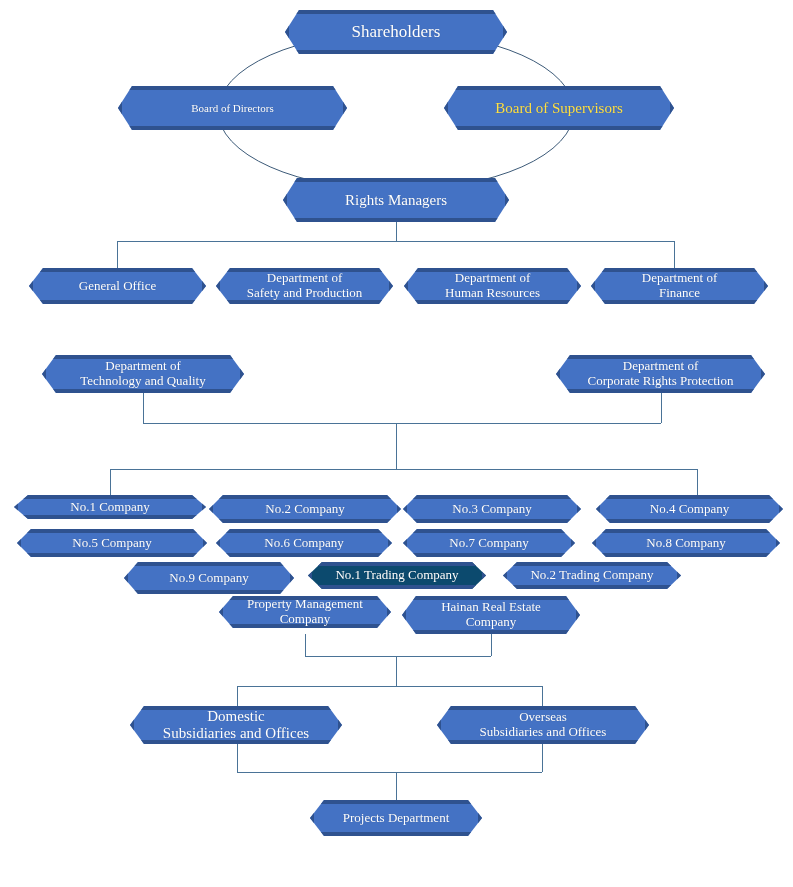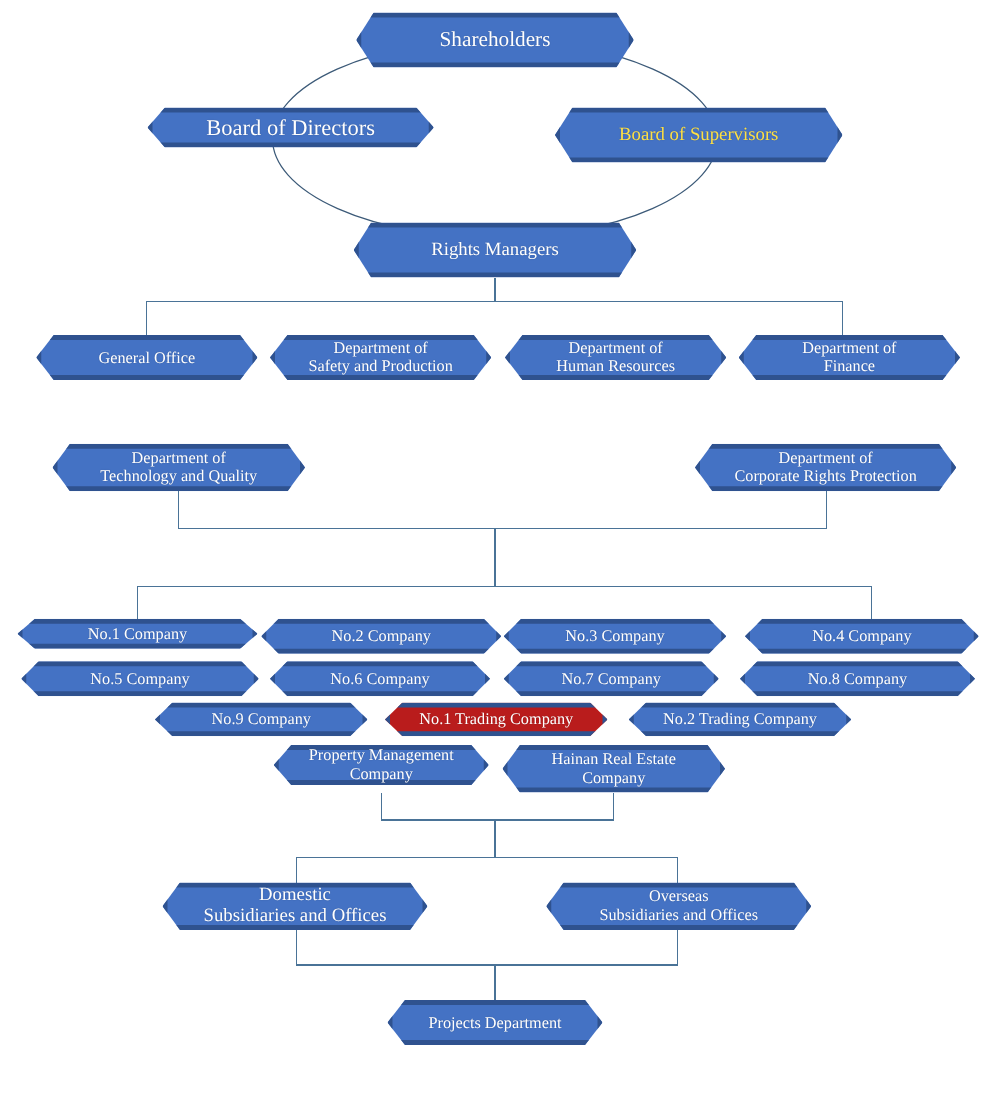--- a/index.html
+++ b/index.html
@@ -90,21 +90,21 @@
       <line x1="237" y1="744" x2="237" y2="772" stroke="#4A7397" stroke-width="1" shape-rendering="crispEdges"></line>
       <line x1="542" y1="744" x2="542" y2="772" stroke="#4A7397" stroke-width="1" shape-rendering="crispEdges"></line>
       <line x1="237" y1="772" x2="542" y2="772" stroke="#4A7397" stroke-width="1" shape-rendering="crispEdges"></line>
       <line x1="396" y1="772" x2="396" y2="804" stroke="#4A7397" stroke-width="1" shape-rendering="crispEdges"></line>
     </svg>
 
   <div id="node-layer">
       <div class="node" style="left: 285px; top: 10px; width: 222px; height: 44px; font-size: 17px; background: rgb(68, 114, 196); border-color: rgb(47, 82, 143); color: rgb(255, 255, 255);">
         <span class="node-label">Shareholders</span>
       </div>
-      <div class="node" style="left: 118px; top: 86px; width: 229px; height: 32px; font-size: 18px; background: rgb(68, 114, 196); border-color: rgb(47, 82, 143); color: rgb(255, 255, 255);">
+      <div class="node" style="left: 118px; top: 86px; width: 229px; height: 44px; font-size: 11px; background: rgb(68, 114, 196); border-color: rgb(47, 82, 143); color: rgb(255, 255, 255);">
         <span class="node-label">Board of Directors</span>
       </div>
       <div class="node" style="left: 444px; top: 86px; width: 230px; height: 44px; font-size: 15px; background: rgb(68, 114, 196); border-color: rgb(47, 82, 143); color: #fde047;">
         <span class="node-label">Board of Supervisors</span>
       </div>
       <div class="node" style="left: 283px; top: 178px; width: 226px; height: 44px; font-size: 15px; background: rgb(68, 114, 196); border-color: rgb(47, 82, 143); color: rgb(255, 255, 255);">
         <span class="node-label">Rights Managers</span>
       </div>
       <div class="node" style="left: 29px; top: 268px; width: 177px; height: 36px; font-size: 13px; background: rgb(68, 114, 196); border-color: rgb(47, 82, 143); color: rgb(255, 255, 255);">
         <span class="node-label">General Office</span>
@@ -146,24 +146,24 @@
       </div>
       <div class="node" style="left: 216px; top: 529px; width: 176px; height: 28px; font-size: 13px; background: rgb(68, 114, 196); border-color: rgb(47, 82, 143); color: rgb(255, 255, 255);">
         <span class="node-label">No.6 Company</span>
       </div>
       <div class="node" style="left: 403px; top: 529px; width: 172px; height: 28px; font-size: 13px; background: rgb(68, 114, 196); border-color: rgb(47, 82, 143); color: rgb(255, 255, 255);">
         <span class="node-label">No.7 Company</span>
       </div>
       <div class="node" style="left: 592px; top: 529px; width: 188px; height: 28px; font-size: 13px; background: rgb(68, 114, 196); border-color: rgb(47, 82, 143); color: rgb(255, 255, 255);">
         <span class="node-label">No.8 Company</span>
       </div>
-      <div class="node" style="left: 124px; top: 562px; width: 170px; height: 27px; font-size: 13px; background: rgb(68, 114, 196); border-color: rgb(47, 82, 143); color: rgb(255, 255, 255); text-align: right;">
+      <div class="node" style="left: 124px; top: 562px; width: 170px; height: 32px; font-size: 13px; background: rgb(68, 114, 196); border-color: rgb(47, 82, 143); color: rgb(255, 255, 255); text-align: right;">
         <span class="node-label">No.9 Company</span>
       </div>
-      <div class="node" style="left: 308px; top: 562px; width: 178px; height: 27px; font-size: 13px; background: #b91c1c; border-color: rgb(47, 82, 143); color: rgb(255, 255, 255);">
+      <div class="node" style="left: 308px; top: 562px; width: 178px; height: 27px; font-size: 13px; background: #0c4a6e; border-color: rgb(47, 82, 143); color: rgb(255, 255, 255);">
         <span class="node-label">No.1 Trading Company</span>
       </div>
       <div class="node" style="left: 503px; top: 562px; width: 178px; height: 27px; font-size: 13px; background: rgb(68, 114, 196); border-color: rgb(47, 82, 143); color: rgb(255, 255, 255);">
         <span class="node-label">No.2 Trading Company</span>
       </div>
       <div class="node" style="left: 219px; top: 596px; width: 172px; height: 32px; font-size: 13px; background: rgb(68, 114, 196); border-color: rgb(47, 82, 143); color: rgb(255, 255, 255);">
         <span class="node-label">Property Management
 Company</span>
       </div>
       <div class="node" style="left: 402px; top: 596px; width: 178px; height: 38px; font-size: 13px; background: rgb(68, 114, 196); border-color: rgb(47, 82, 143); color: rgb(255, 255, 255);">

